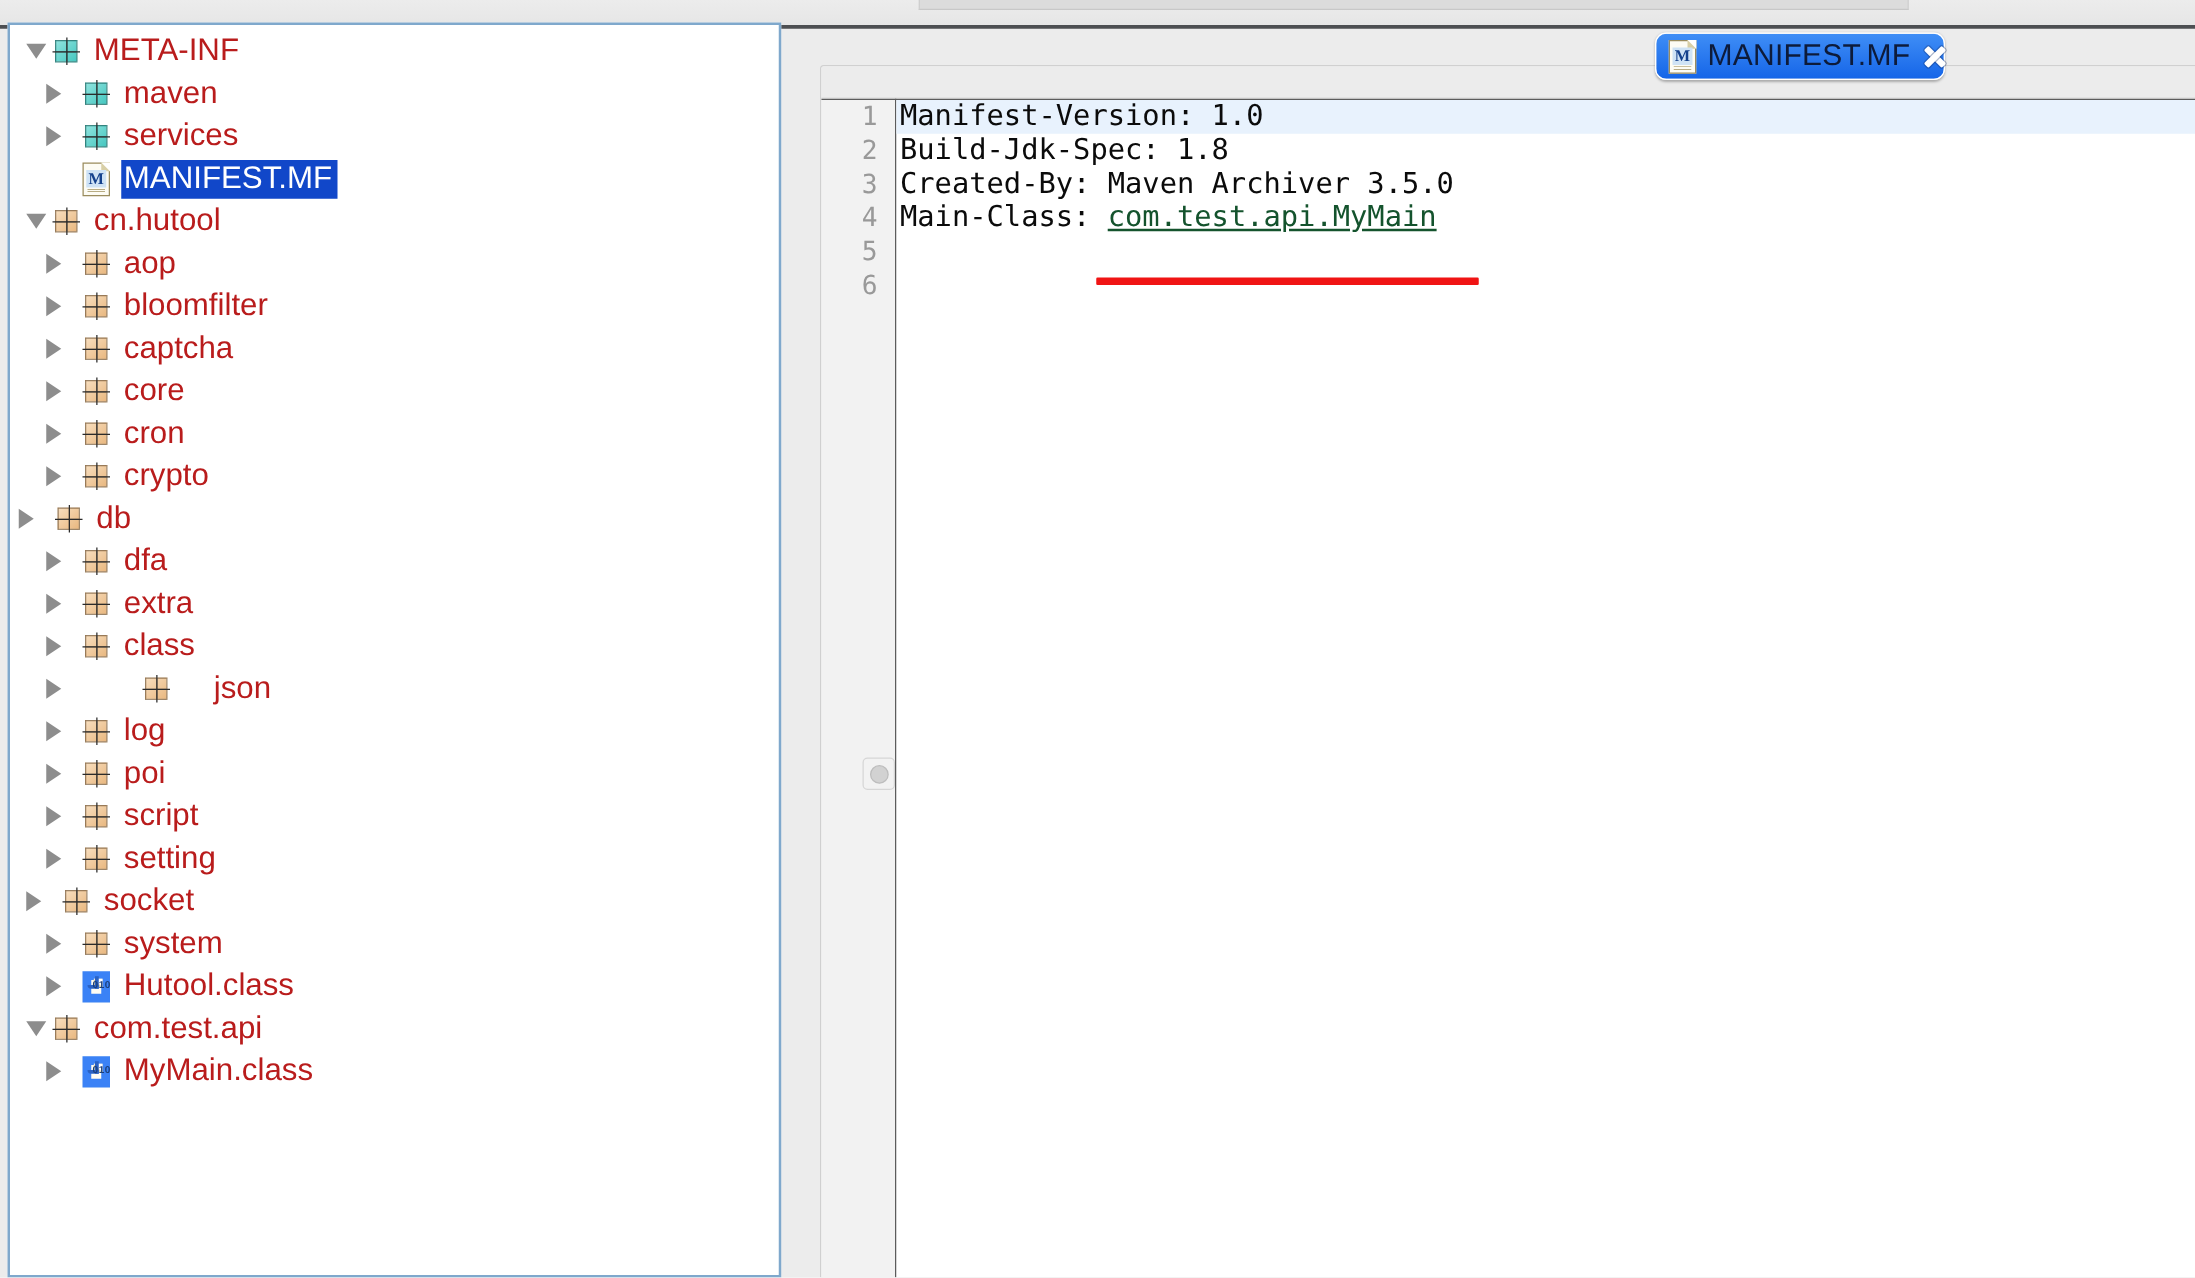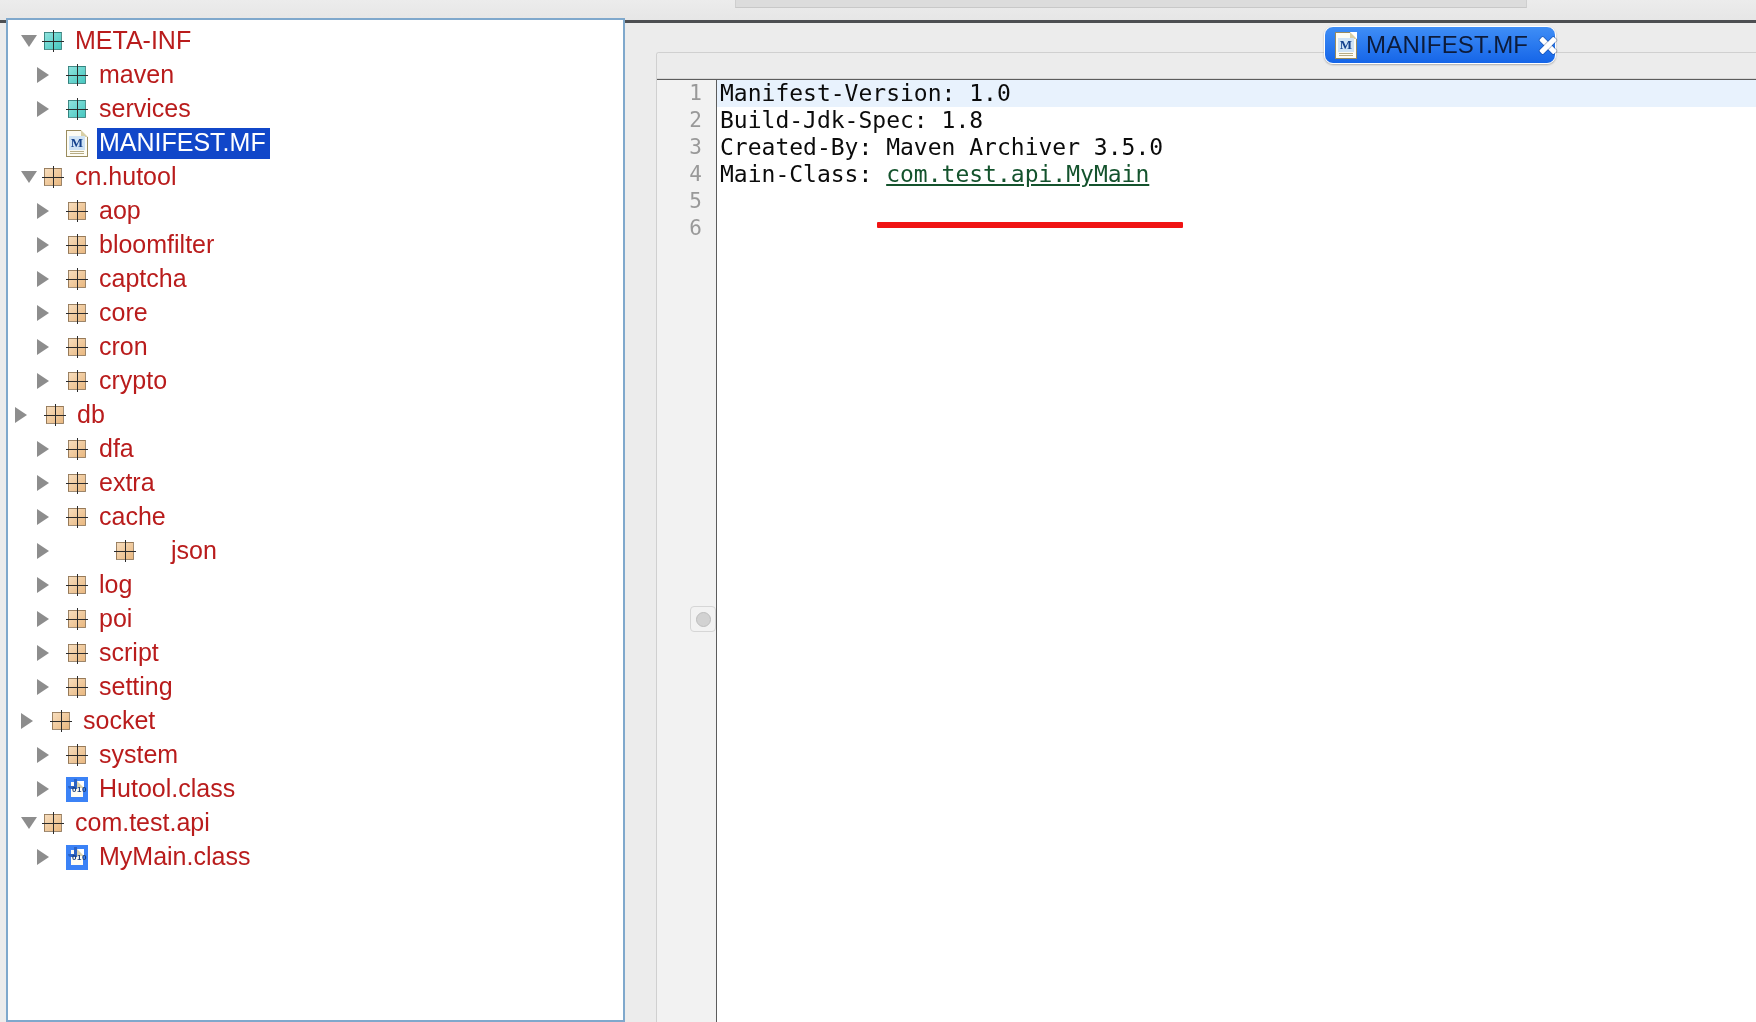--- a/index.html
+++ b/index.html
@@ -128,21 +128,21 @@
   }
   .pkg .xh,.pkg .xv{position:absolute;background:#2b2b2b;}
   .pkg .xh{left:0;top:10.5px;width:22px;height:1.5px;}
   .pkg .xv{top:0;left:10.5px;height:22px;width:1.5px;}
   .pkg.teal .body{background:linear-gradient(135deg,#8fe3de,#46c7c0);}
   .pkg.tan  .body{background:linear-gradient(135deg,#f7ddbd,#e9b880);}
 
   
   .cls{
     position:relative;width:22px;height:25px;flex:0 0 22px;margin-right:9px;
-    background:#fffdf3;border:5px solid #3b82f6;box-sizing:border-box;
+    background:#fffdf3;border:7px solid #3b82f6;box-sizing:border-box;
   }
   .cls::before{
     content:"";position:absolute;right:-1px;top:-1px;
     border-width:0 7px 7px 0;border-style:solid;
     border-color:#ddd3ad #ffffff;
   }
   .cls .jhook{
     position:absolute;left:-3px;top:-3px;width:11px;height:13px;
   }
   .cls .jhook::before{
@@ -436,21 +436,21 @@
       <div class="tree-row" style="padding-left: 22px;">
         <span class="tw">
           <span class="tri-r"></span>
         </span>
         <span style="width: 10px; flex: 0 0 10px;"></span>
         <span class="pkg tan">
           <span class="body"></span>
           <span class="xh"></span>
           <span class="xv"></span>
         </span>
-        <span class="tree-label">cache</span>
+        <span class="tree-label">class</span>
       </div>
       <div class="tree-row" style="padding-left: 22px; gap: 24px;">
         <span class="tw">
           <span class="tri-r"></span>
         </span>
         <span style="width: 10px; flex: 0 0 10px;"></span>
         <span class="pkg tan">
           <span class="body"></span>
           <span class="xh"></span>
           <span class="xv"></span>

